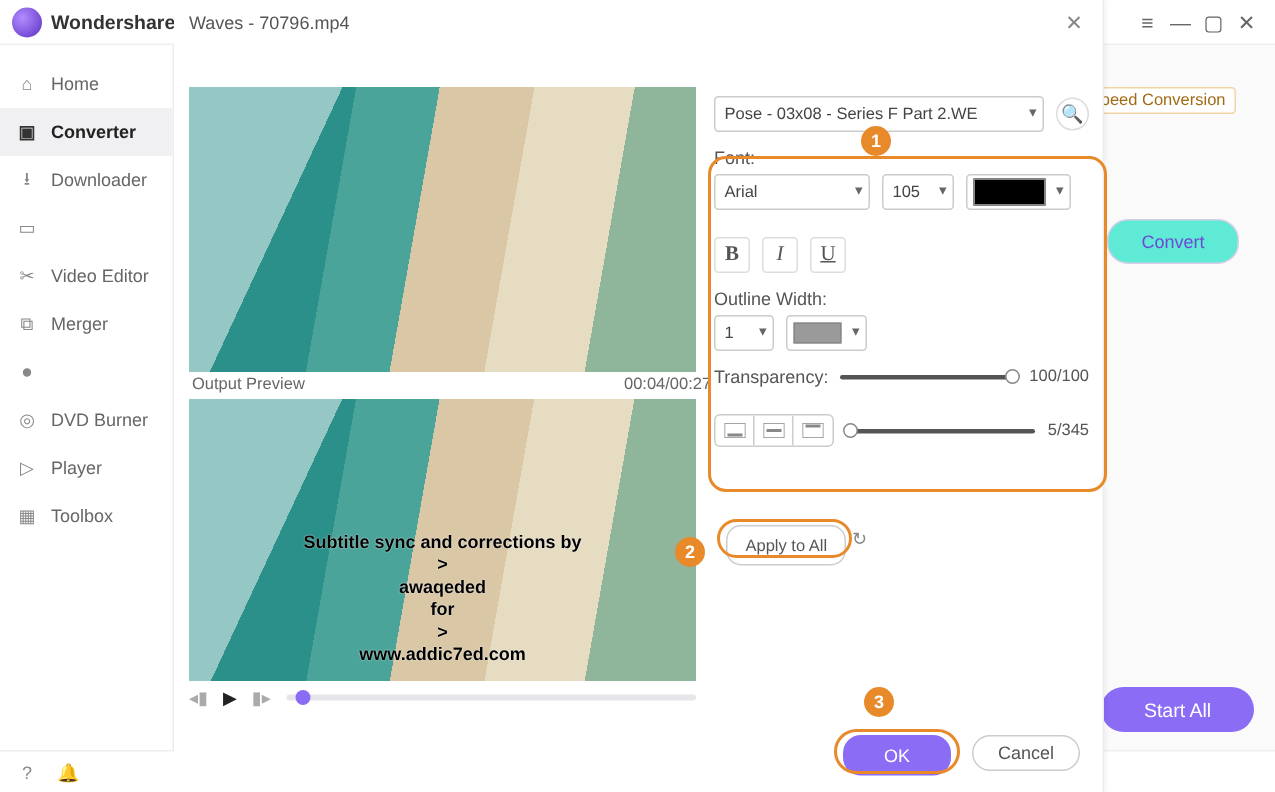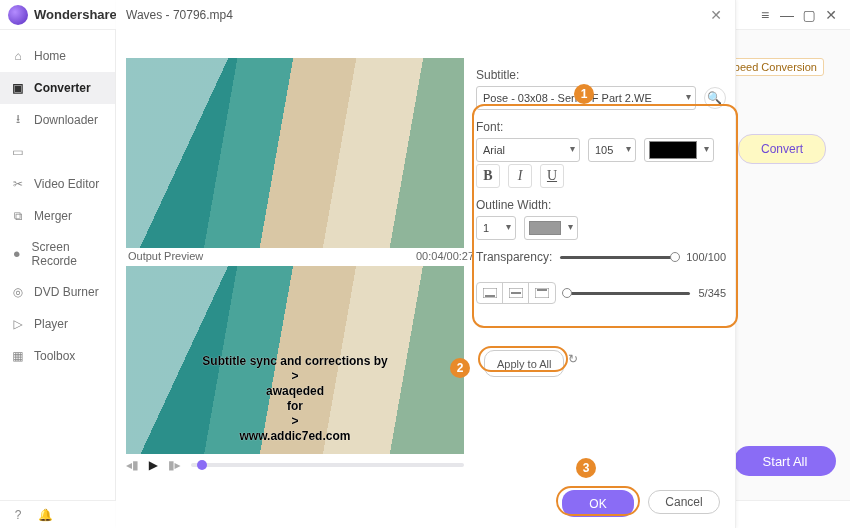--- a/index.html
+++ b/index.html
@@ -20,22 +20,22 @@
   .side-item .ic { width: 16px; height: 16px; display:flex; align-items:center; justify-content:center; color:#888;}
   .side-item.active .ic { color:#333; }
 
   
   .statusbar { position:absolute; left:0; right:0; bottom:0; height:28px; background:#fff; border-top:1px solid #eee; display:flex; align-items:center; padding:0 10px; gap:12px; color:#888;}
   .statusbar .sb-ic { width:16px; height:16px; display:flex; align-items:center; justify-content:center; }
 
   
   .bgstrip { position:absolute; left:116px; right:0; top:30px; bottom:28px; background:#fafafa; }
   .chip { position:absolute; top:28px; right:26px; color:#a16a14; background:#fff; border:1px solid #f1d3a4; border-radius:3px; padding:2px 6px; font-size:11px; display:inline-block; }
-  .convert-btn { position:absolute; top:104px; right:24px; width:88px; height:30px; border:1px solid #d6cde9; border-radius:14px; color:#6e49d6; background:#fef9c3; display:flex; align-items:center; justify-content:center; font-size:12px; }
-  .startall { position:absolute; right:14px; bottom:24px; width:102px; height:30px; border-radius:15px; background:#8a6cf5; color:#fff; display:flex; align-items:center; justify-content:center; font-size:13px; }
+  .convert-btn { position:absolute; top:116px; right:24px; width:88px; height:30px; border:1px solid #d6cde9; border-radius:14px; color:#6e49d6; background:#5eead4; display:flex; align-items:center; justify-content:center; font-size:12px; }
+  .startall { position:absolute; right:14px; bottom:12px; width:102px; height:30px; border-radius:15px; background:#8a6cf5; color:#fff; display:flex; align-items:center; justify-content:center; font-size:13px; }
 
   
   .modal { position:absolute; left:116px; top:0; width:620px; height:528px; background:#fff; border-right:1px solid #eee; box-shadow: 1px 0 3px rgba(0,0,0,.05); }
   .modal .mtitle { position:absolute; left:10px; top:8px; font-size:12px; color:#555; }
   .modal .close { position:absolute; right:10px; top:6px; width:18px; height:18px; display:flex; align-items:center; justify-content:center; color:#888; cursor:pointer; font-size:14px;}
   .tabs { position:absolute; left:14px; top:34px; display:flex; gap:26px; font-size:12px; }
   .tabs .tab { color:#888; padding-bottom:4px; cursor:pointer; }
   .tabs .tab.active { color:#5d3cc9; border-bottom:2px solid #5d3cc9; font-weight:600; }
   .tabs .tab.disabled { color:#ccc; }
 
@@ -126,21 +126,20 @@
   <div class="side-item">
       <span class="ic">✂</span>
       <span>Video Editor</span>
     </div>
   <div class="side-item">
       <span class="ic">⧉</span>
       <span>Merger</span>
     </div>
   <div class="side-item">
       <span class="ic">⏺</span>
-      <span>Screen Recorde</span>
     </div>
   <div class="side-item">
       <span class="ic">◎</span>
       <span>DVD Burner</span>
     </div>
   <div class="side-item">
       <span class="ic">▷</span>
       <span>Player</span>
     </div>
   <div class="side-item">
@@ -183,31 +182,30 @@
   <div class="transport">
     <span class="tc">◂▮</span>
     <span class="tc play">▶</span>
     <span class="tc">▮▸</span>
     <div class="seek">
         <div class="dot"></div>
       </div>
   </div>
 
   <div class="panel">
-    <div class="lbl">Subtitle:</div>
     <div class="row" style="margin-bottom:10px">
       <div class="select" style="flex:1">
         <span>Pose - 03x08 - Series F        Part 2.WE</span>
         <span class="car">▾</span>
       </div>
       <div class="search-ic">🔍</div>
     </div>
 
     <div class="lbl">Font:</div>
-    <div class="row" style="margin-bottom:2px">
+    <div class="row" style="margin-bottom:18px">
       <div class="select" style="width:104px">
           <span>Arial</span>
           <span class="car">▾</span>
         </div>
       <div class="select" style="width:48px">
           <span>105</span>
           <span class="car">▾</span>
         </div>
       <div class="select" style="width:70px;padding:2px 16px 2px 4px">
           <span class="color-swatch"></span>

